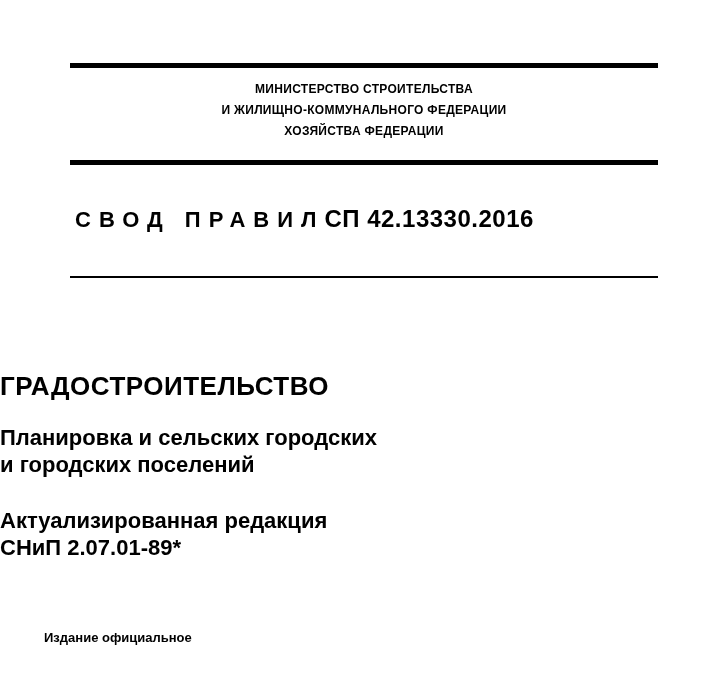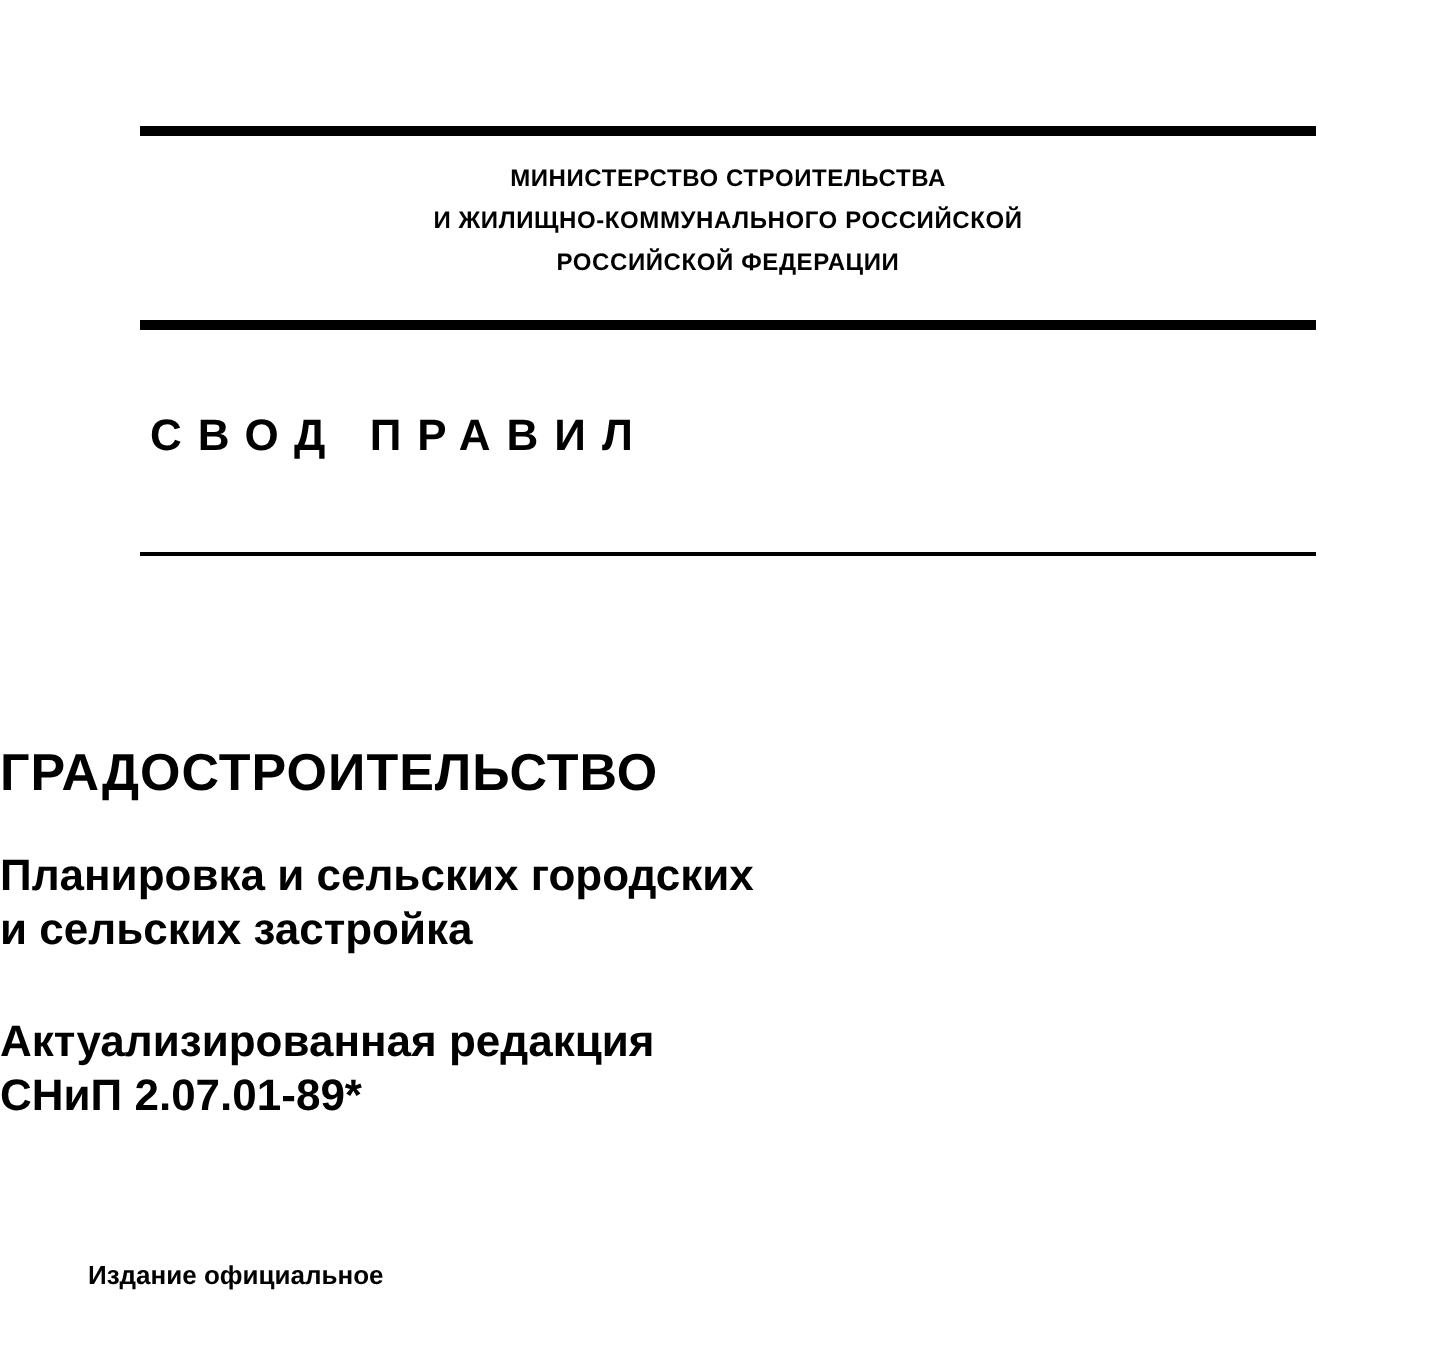--- a/index.html
+++ b/index.html
@@ -87,37 +87,38 @@
 </style>
 </head>
 <body>
 
 <div class="page">
 
   <div id="rule-top" class="rule rule-thick"></div>
 
   <div class="ministry">
     <div>МИНИСТЕРСТВО СТРОИТЕЛЬСТВА</div>
-    <div>И ЖИЛИЩНО-КОММУНАЛЬНОГО РОССИЙСКОЙ</div>
-    <div>РОССИЙСКОЙ ФЕДЕРАЦИИ</div>
+    <div>И ЖИЛИЩНО-КОММУНАЛЬНОГО ФЕДЕРАЦИИ</div>
+    <div>ХОЗЯЙСТВА ФЕДЕРАЦИИ</div>
   </div>
 
   <div id="rule-mid" class="rule rule-thick"></div>
 
   <div class="svod-row">
     <span class="svod-label">СВОД ПРАВИЛ</span>
+    <span class="doc-number">СП 42.13330.2016</span>
   </div>
 
   <div id="rule-lower" class="rule rule-thin"></div>
 
   <div id="main-title" class="title-block">ГРАДОСТРОИТЕЛЬСТВО</div>
 
   <div id="subtitle" class="title-block">
     <div>Планировка и сельских городских</div>
-    <div>и сельских застройка</div>
+    <div>и городских поселений</div>
   </div>
 
   <div id="edition" class="title-block">
     <div>Актуализированная редакция</div>
     <div>СНиП 2.07.01-89*</div>
   </div>
 
   <div id="footer-note" class="title-block">Издание официальное</div>
 
 </div>

